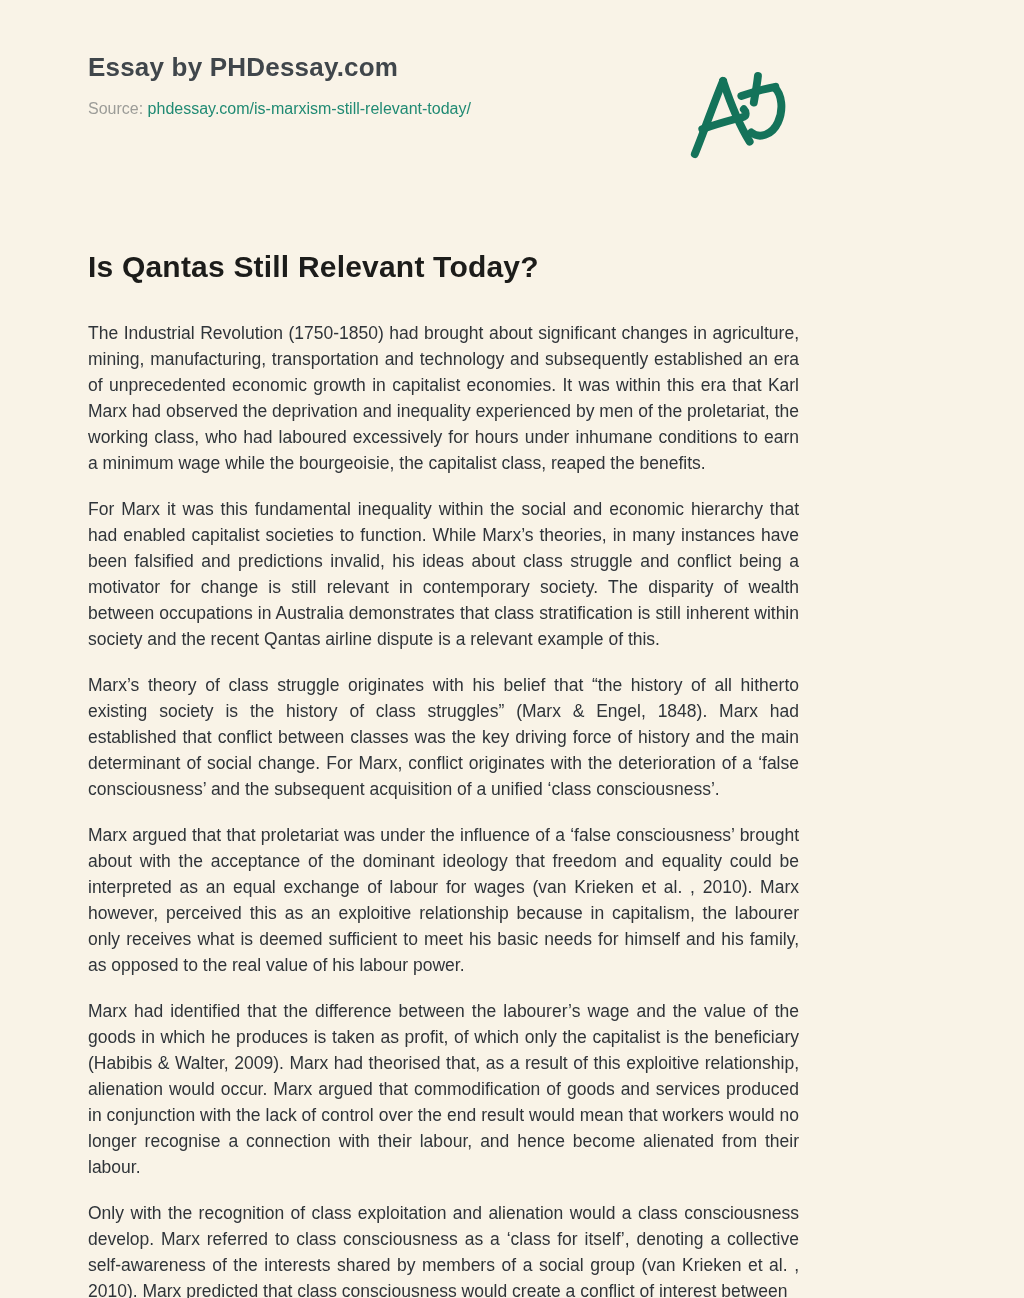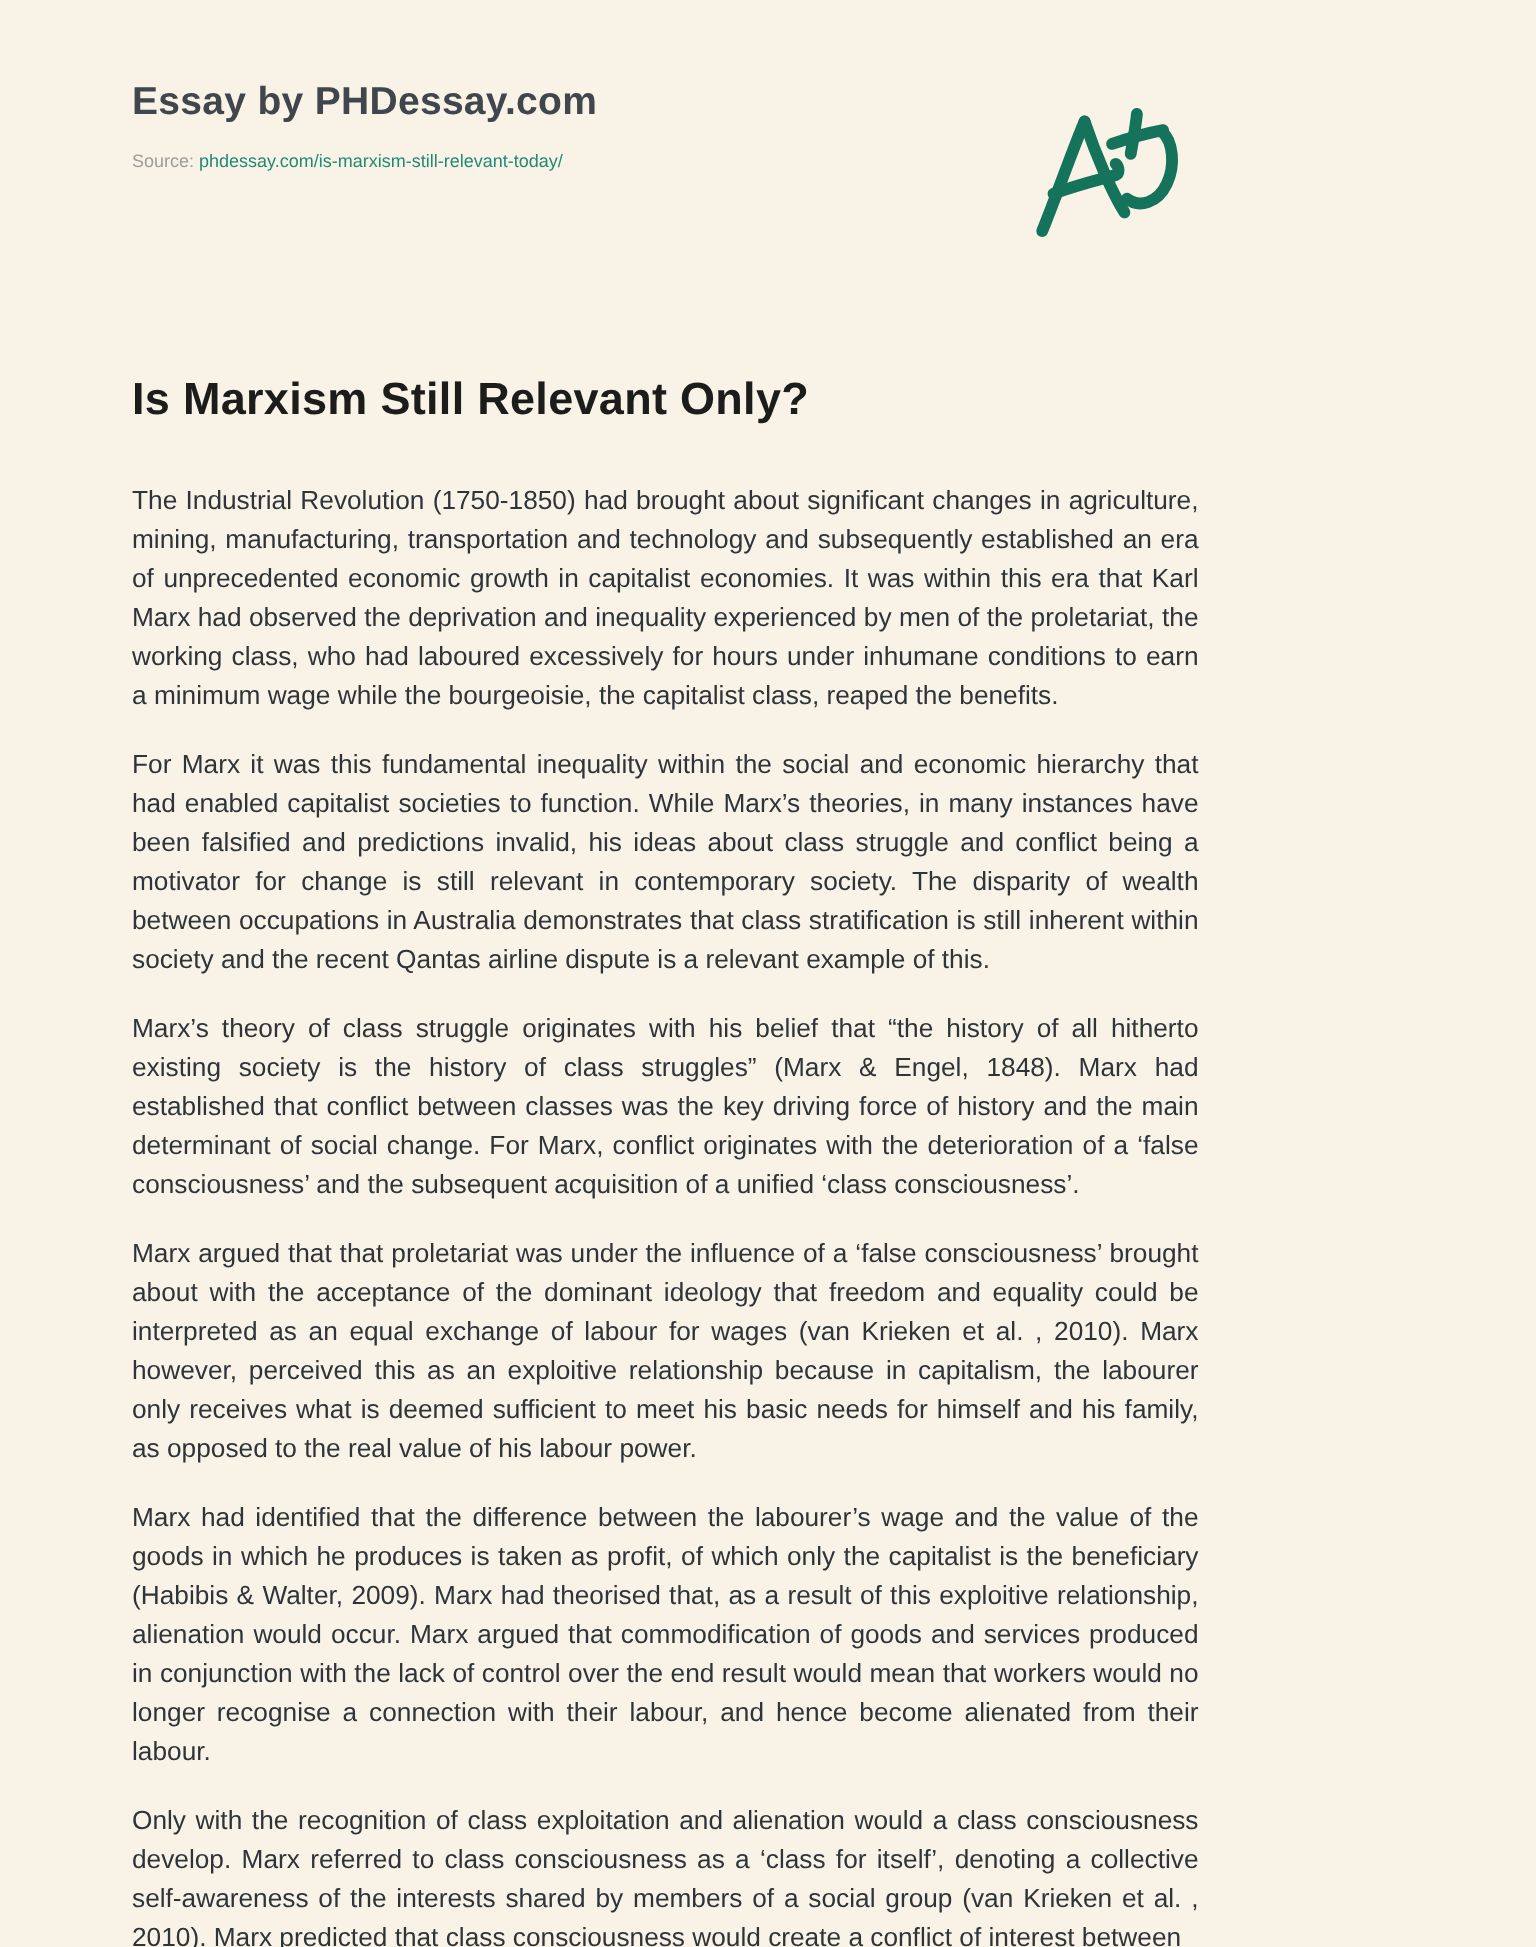--- a/index.html
+++ b/index.html
@@ -27,21 +27,21 @@
   .header-title {
     margin: 0;
     font-size: 26px;
     line-height: 1.2;
     font-weight: bold;
     color: #40464b;
     letter-spacing: 0.2px;
   }
   .source-line {
     margin-top: 17px;
-    font-size: 12px;
+    font-size: 16px;
     color: #9c9c98;
   }
   .source-line a {
     color: #208a73;
     text-decoration: none;
     font-weight: 500;
   }
   .logo-wrap {
     margin-top: 12px;
     margin-right: 2px;
@@ -94,21 +94,21 @@
 
         <path d="M 83,7 C 82,17 80,28 78,39"></path>
 
         <path d="M 63,31 C 78,26 93,22 104,20"></path>
 
         <path d="M 103,21 C 112,29 114,48 107,63 C 100,78 85,83 75,75"></path>
       </svg>
     </div>
   </div>
 
-  <h2 class="article-title">Is Marxism Still Relevant Only?</h2>
+  <h2 class="article-title">Is Qantas Still Relevant Today?</h2>
 
   <div class="essay-body">
     <p>The Industrial Revolution (1750-1850) had brought about significant changes in agriculture, mining, manufacturing, transportation and technology and subsequently established an era of unprecedented economic growth in capitalist economies. It was within this era that Karl Marx had observed the deprivation and inequality experienced by men of the proletariat, the working class, who had laboured excessively for hours under inhumane conditions to earn a minimum wage while the bourgeoisie, the capitalist class, reaped the benefits.</p>
     <p>For Marx it was this fundamental inequality within the social and economic hierarchy that had enabled capitalist societies to function. While Marx’s theories, in many instances have been falsified and predictions invalid, his ideas about class struggle and conflict being a motivator for change is still relevant in contemporary society. The disparity of wealth between occupations in Australia demonstrates that class stratification is still inherent within society and the recent Qantas airline dispute is a relevant example of this.</p>
     <p>Marx’s theory of class struggle originates with his belief that “the history of all hitherto existing society is the history of class struggles” (Marx &amp; Engel, 1848). Marx had established that conflict between classes was the key driving force of history and the main determinant of social change. For Marx, conflict originates with the deterioration of a ‘false consciousness’ and the subsequent acquisition of a unified ‘class consciousness’.</p>
     <p>Marx argued that that proletariat was under the influence of a ‘false consciousness’ brought about with the acceptance of the dominant ideology that freedom and equality could be interpreted as an equal exchange of labour for wages (van Krieken et al. , 2010). Marx however, perceived this as an exploitive relationship because in capitalism, the labourer only receives what is deemed sufficient to meet his basic needs for himself and his family, as opposed to the real value of his labour power.</p>
     <p>Marx had identified that the difference between the labourer’s wage and the value of the goods in which he produces is taken as profit, of which only the capitalist is the beneficiary (Habibis &amp; Walter, 2009). Marx had theorised that, as a result of this exploitive relationship, alienation would occur. Marx argued that commodification of goods and services produced in conjunction with the lack of control over the end result would mean that workers would no longer recognise a connection with their labour, and hence become alienated from their labour.</p>
     <p>Only with the recognition of class exploitation and alienation would a class consciousness develop. Marx referred to class consciousness as a ‘class for itself’, denoting a collective self-awareness of the interests shared by members of a social group (van Krieken et al. , 2010). Marx predicted that class consciousness would create a conflict of interest between</p>
   </div>
 

